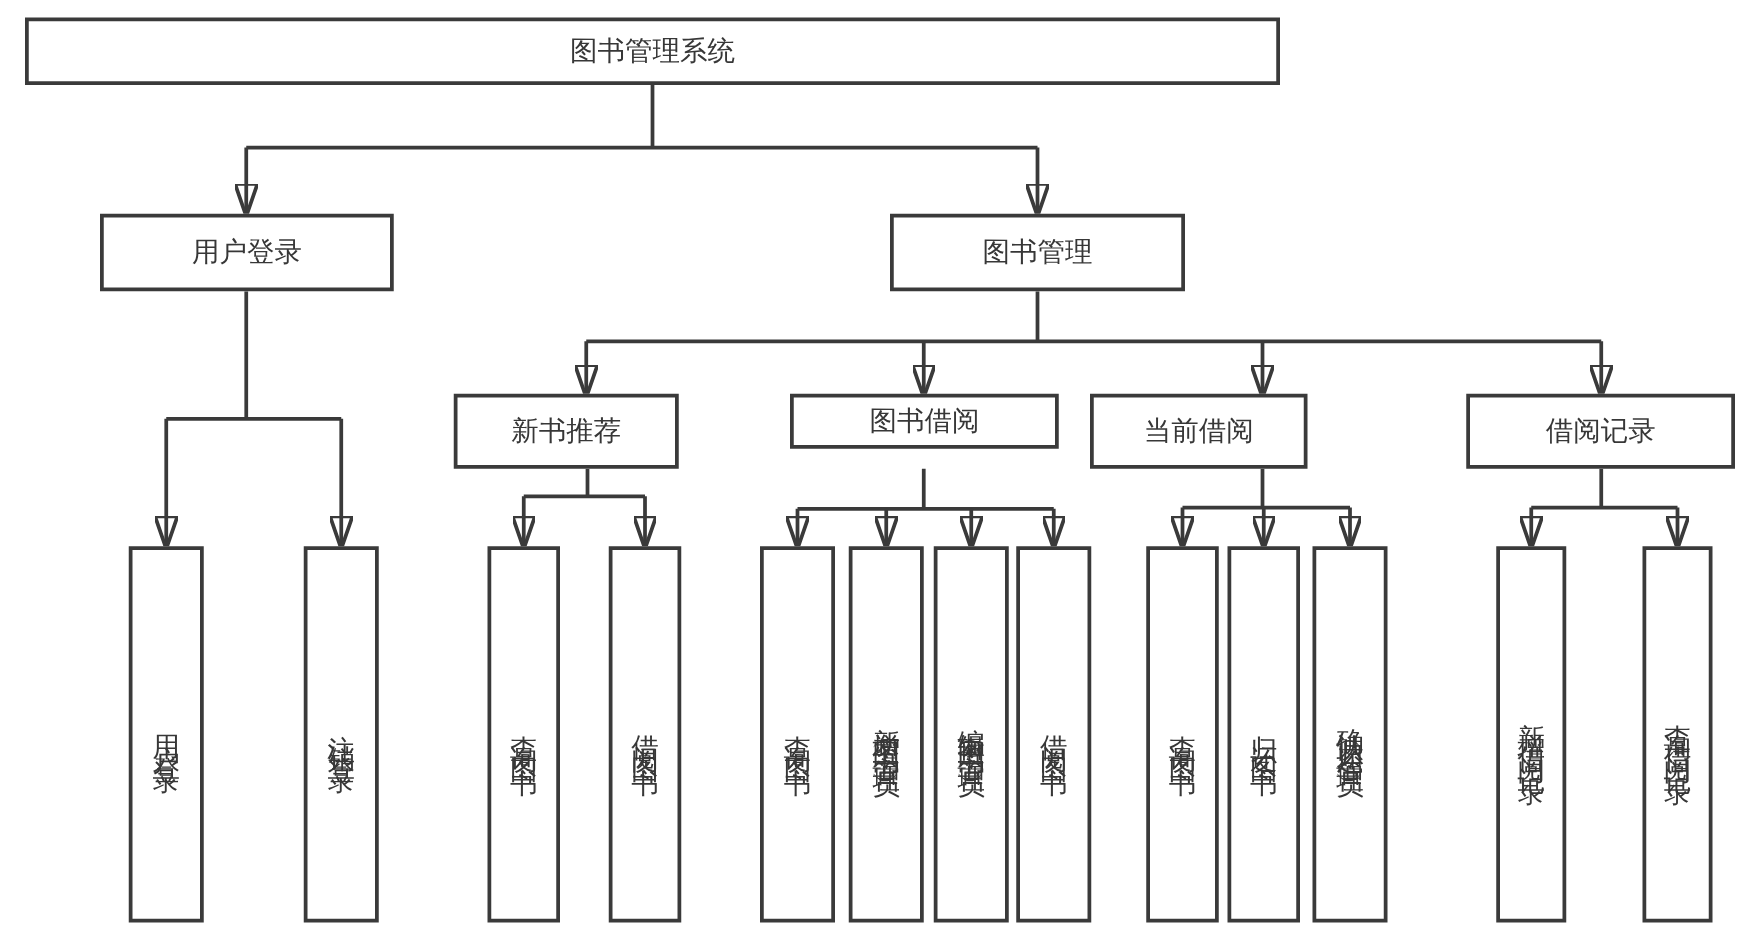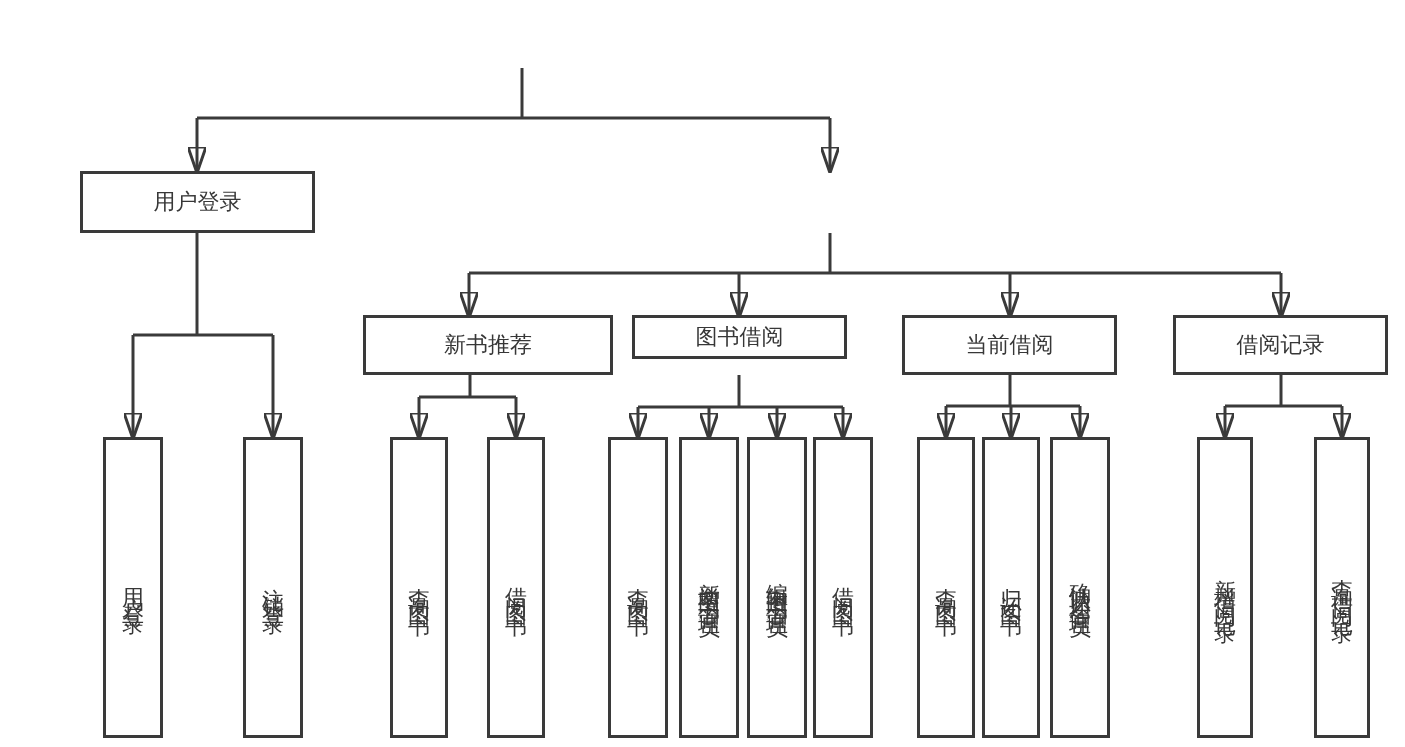--- a/index.html
+++ b/index.html
@@ -114,26 +114,28 @@
     </g>
 
     <g>
       <path d="M1281,375 L1281,406"></path>
       <path d="M1225,406 L1342,406"></path>
       <path d="M1225,406 L1225,437" marker-end="url(#arr)"></path>
       <path d="M1342,406 L1342,437" marker-end="url(#arr)"></path>
     </g>
   </svg>
 
+  <div class="box h" style="left:20px; top:14px; width:1004px; height:54px;">图书管理系统</div>
 
   <div class="box h" style="left:80px; top:171px; width:235px; height:62px;">用户登录</div>
+  <div class="box h" style="left:712px; top:171px; width:236px; height:62px;">图书管理</div>
 
-  <div class="box h" style="left:363px; top:315px; width:250px; height:60px;">新书推荐</div>
+  <div class="box h" style="left:363px; top:315px; width:180px; height:60px;">新书推荐</div>
   <div class="box h" style="left:632px; top:315px; width:215px; height:44px;">图书借阅</div>
-  <div class="box h" style="left:902px; top:315px; width:215px; height:60px;">当前借阅</div>
+  <div class="box h" style="left:872px; top:315px; width:174px; height:60px;">当前借阅</div>
   <div class="box h" style="left:1173px; top:315px; width:215px; height:60px;">借阅记录</div>
 
   <div class="box v" style="left:103px; top:437px; width:60px; height:301px;">用户登录</div>
   <div class="box v" style="left:243px; top:437px; width:60px; height:301px;">注销登录</div>
 
   <div class="box v" style="left:390px; top:437px; width:58px; height:301px;">查询图书</div>
   <div class="box v" style="left:487px; top:437px; width:58px; height:301px;">借阅图书</div>
 
   <div class="box v" style="left:608px; top:437px; width:60px; height:301px;">查询图书</div>
   <div class="box v tight" style="left:679px; top:437px; width:60px; height:301px;">新增图书（管理员）</div>

